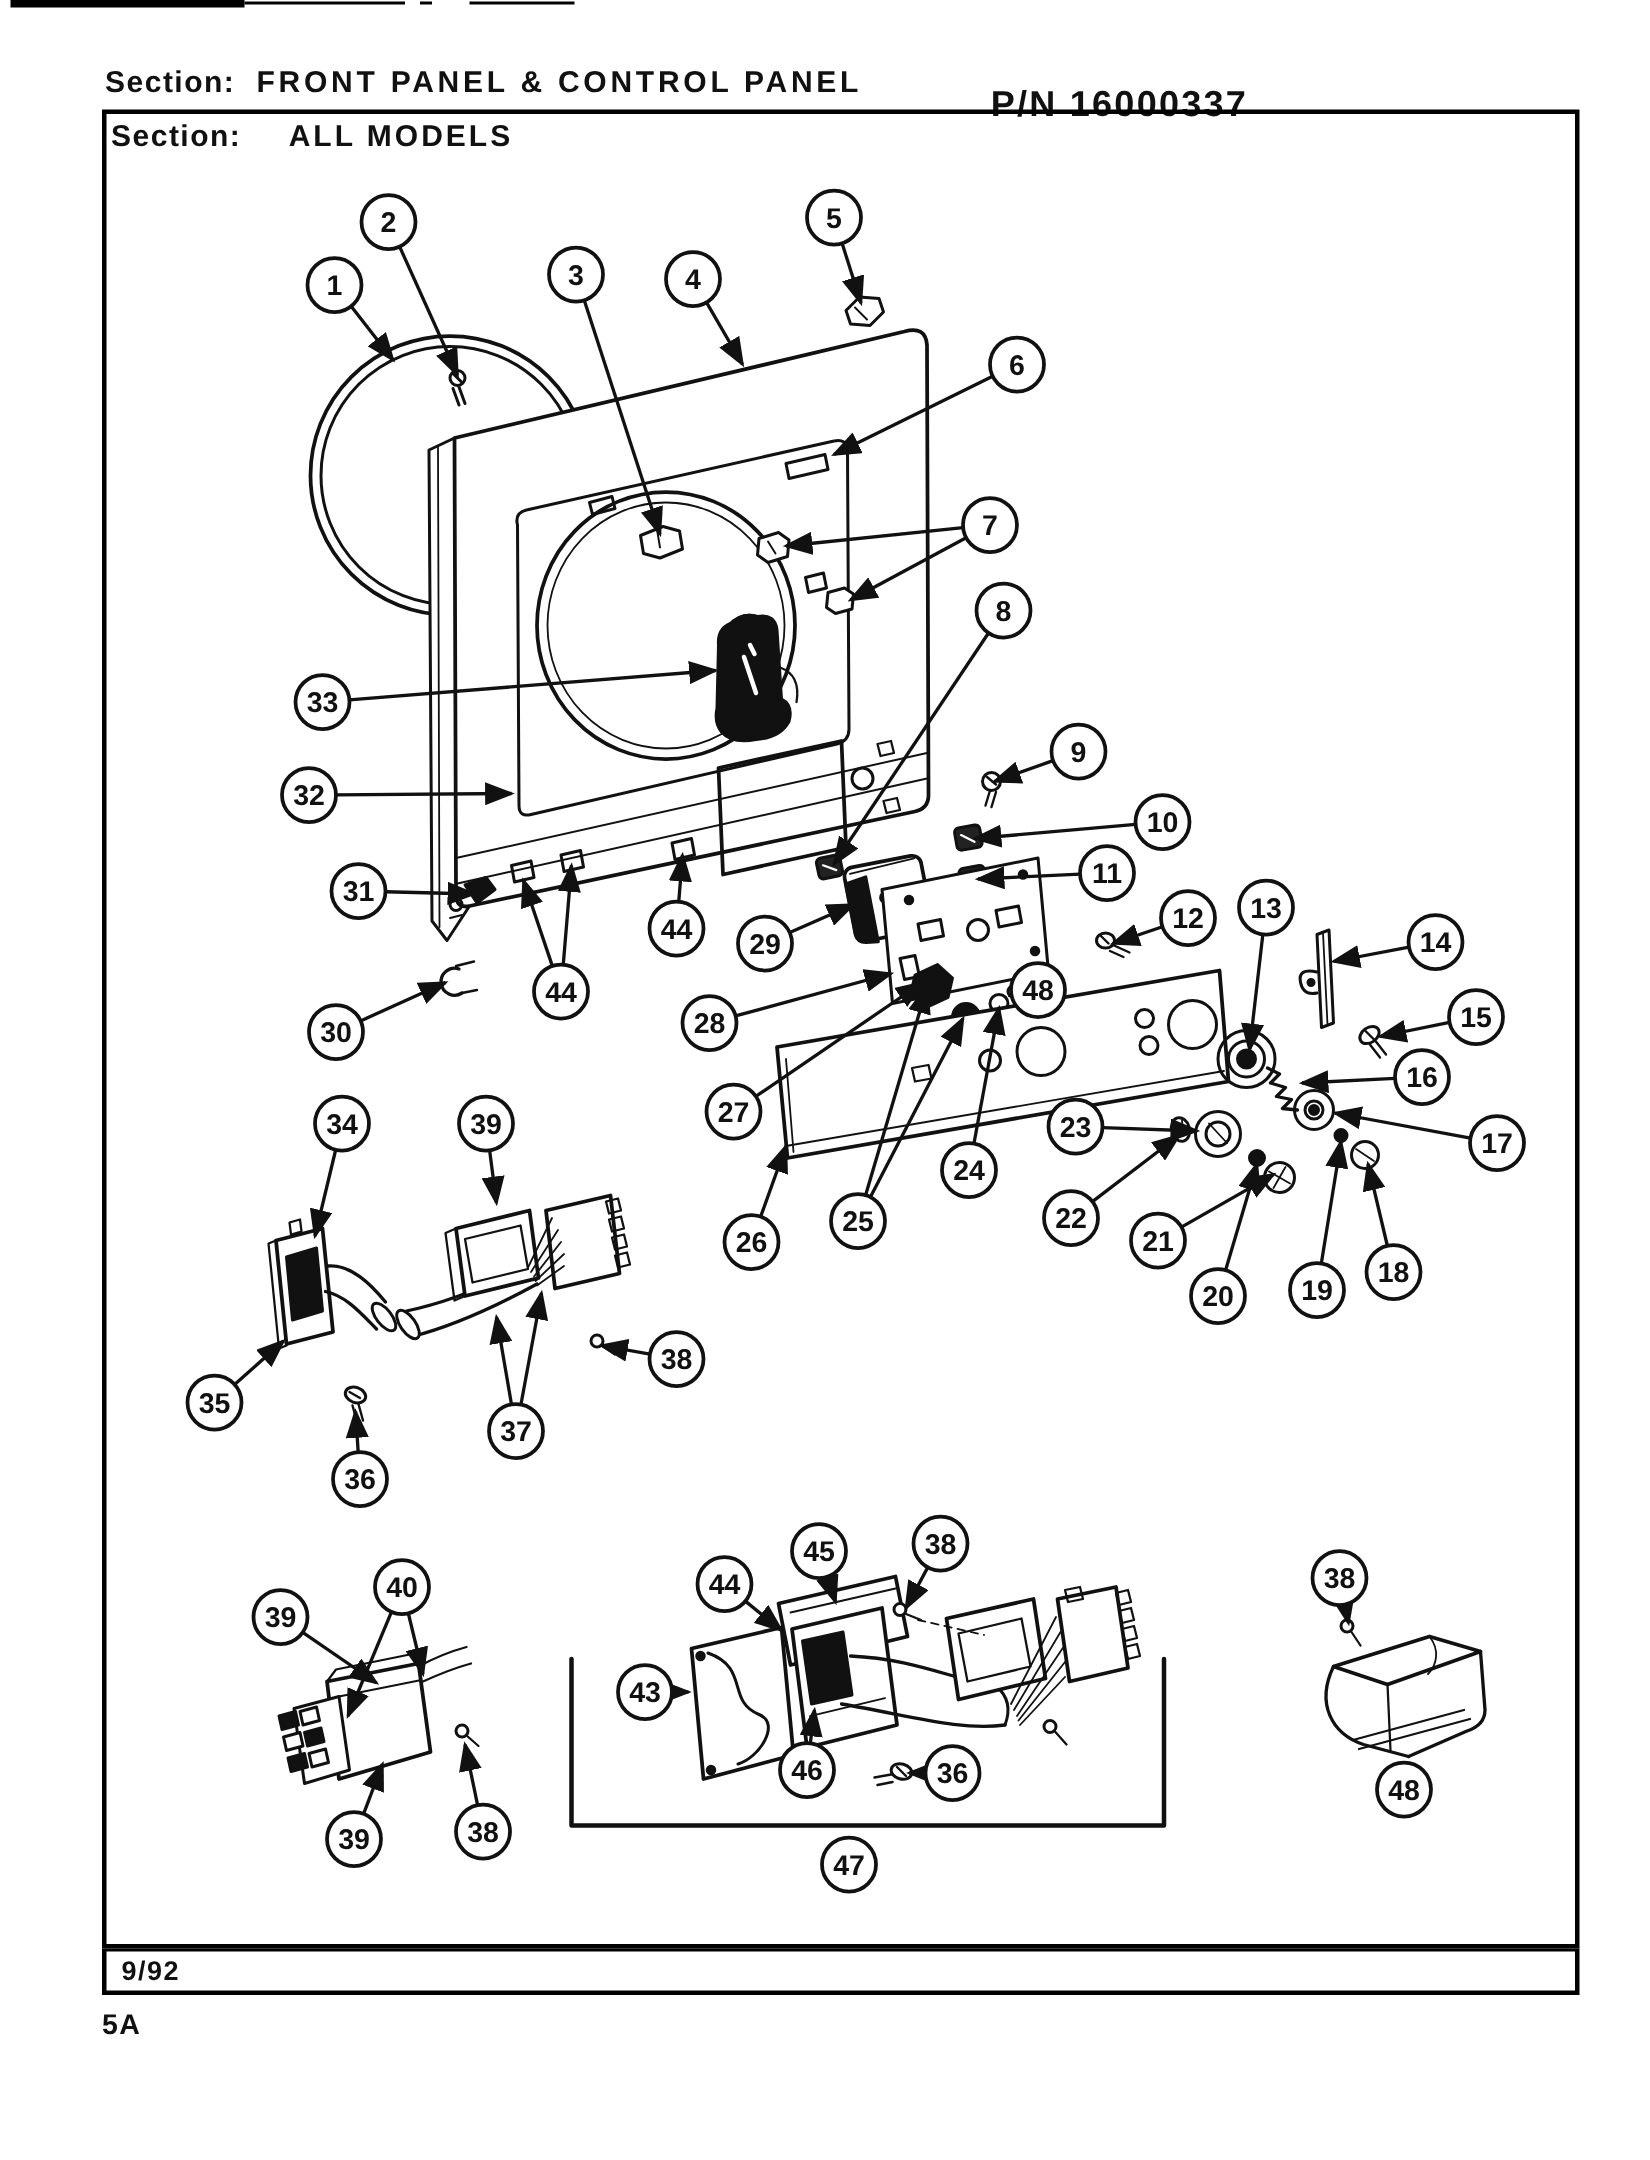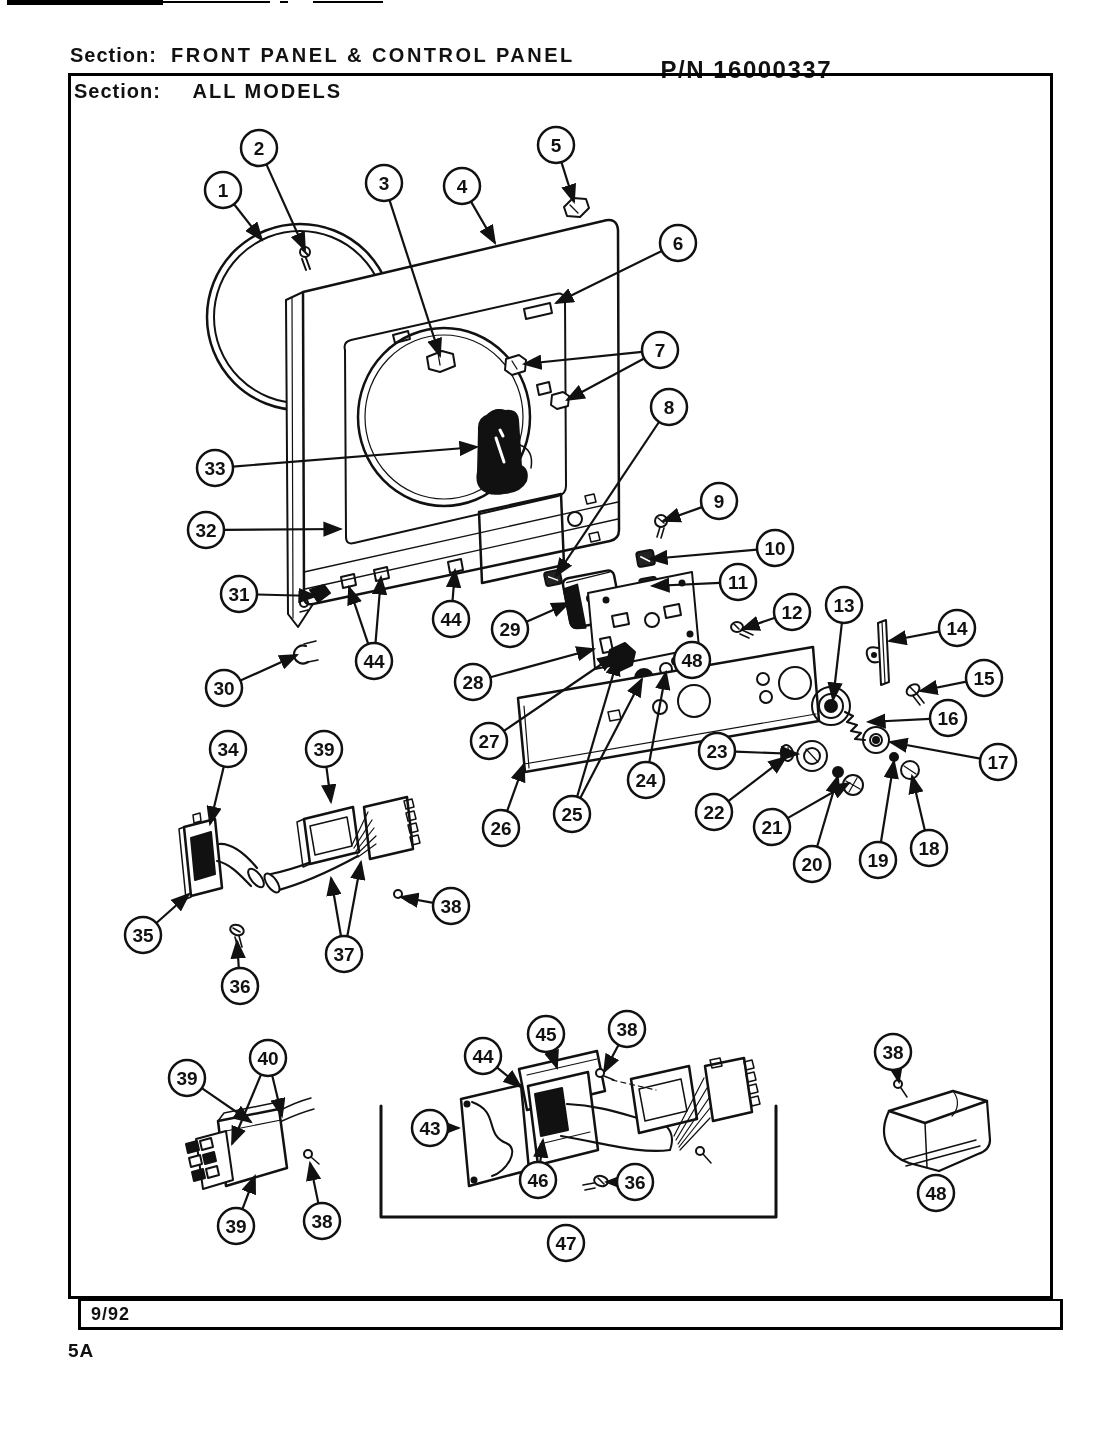--- a/index.html
+++ b/index.html
@@ -14,21 +14,21 @@
   .diagram-box{
     position:absolute;left:68px;top:73px;width:985px;height:1226px;
     border:3px solid #000;box-sizing:border-box;background:transparent;
   }
   .models-row{position:absolute;left:74px;top:80px;font-size:20px;font-weight:bold;}
   .models-label{letter-spacing:1px;}
   .models-value{margin-left:26px;letter-spacing:2px;}
   .footer-strip{
     position:absolute;left:68px;top:1299px;width:985px;height:31px;
     border-left:3px solid #000;border-right:3px solid #000;border-bottom:3px solid #000;
-    border-top:2px solid #000;box-sizing:border-box;margin-left:10px;
+    border-top:2px solid #000;box-sizing:border-box;
   }
   .footer-date{position:absolute;left:10px;top:3px;font-size:18px;font-weight:bold;letter-spacing:1px;}
   .page-num{position:absolute;left:68px;top:1340px;width:985px;font-size:19px;font-weight:bold;letter-spacing:1px;}
   #diagram-svg{position:absolute;left:0;top:0;}
   .scan-artifact{position:absolute;background:#000;}
 </style>
 </head>
 <body>
 
 <div class="scan-artifact" style="left:7px;top:0;width:156px;height:5px;"></div>

